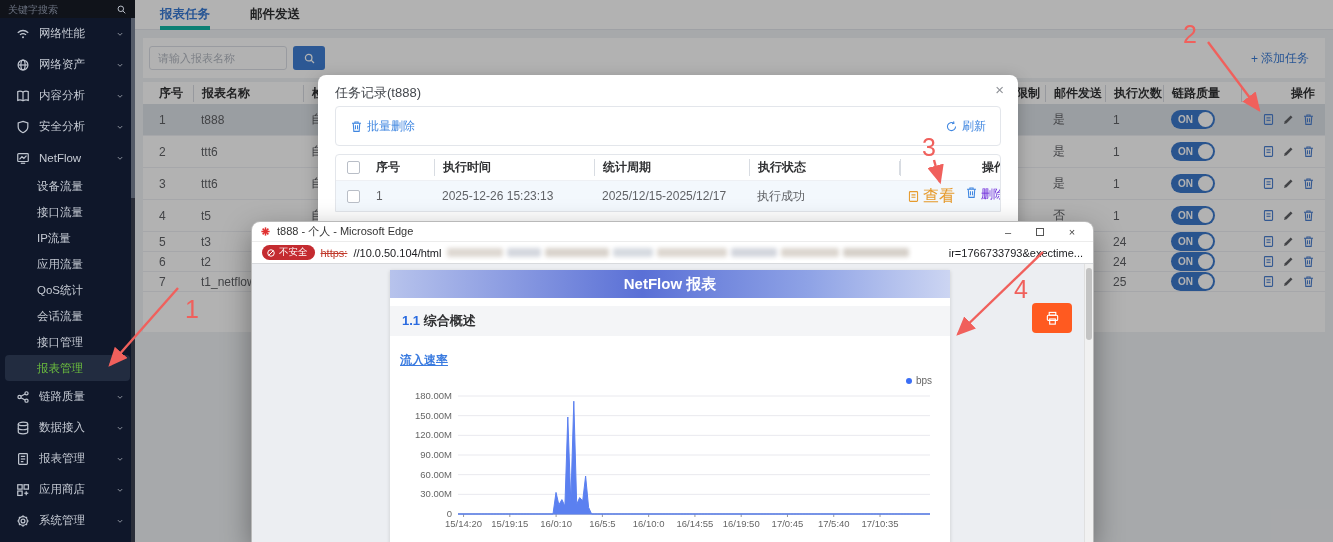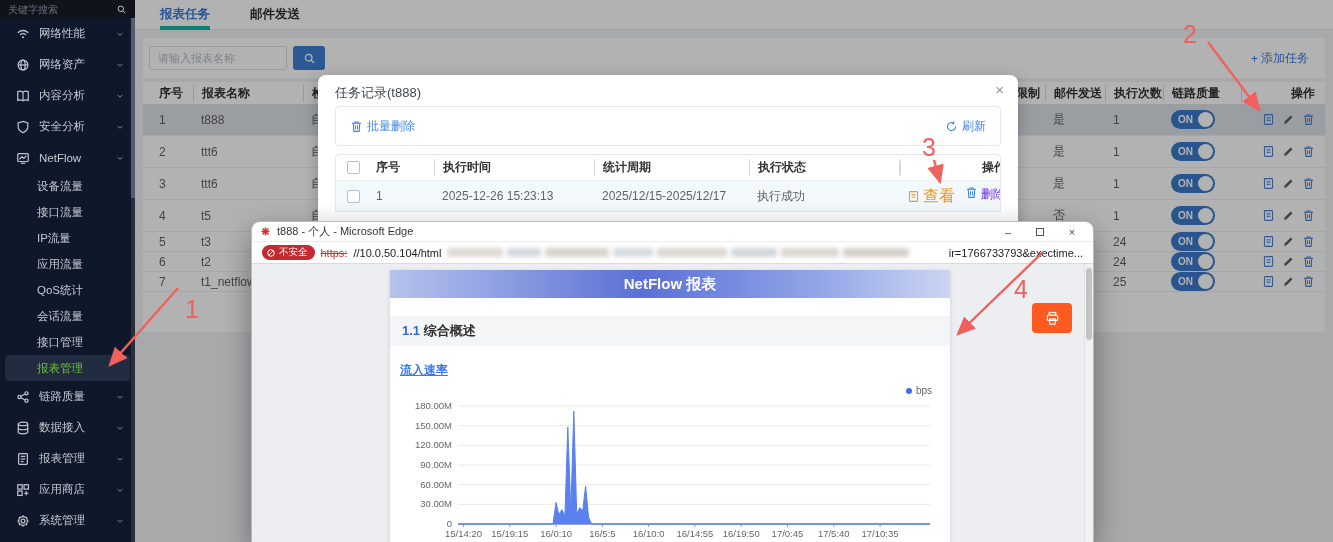--- a/index.html
+++ b/index.html
@@ -124,21 +124,21 @@
             filter:blur(2px); }
   .u-blur i { display:inline-block; height:9px; border-radius:2px; }
   .u-suffix { color:#202124; font-size:11px; white-space:nowrap; }
   .e-body { position:absolute; left:0; right:0; top:42px; bottom:0; background:#eceef2;
             overflow:hidden; }
   .page { position:absolute; left:138px; top:6px; width:560px; bottom:-10px; background:#fff;
           box-shadow:0 1px 4px rgba(0,0,0,0.15); }
   .banner { height:28px; display:flex; align-items:center; justify-content:center;
             color:#fff; font-size:15px; font-weight:bold;
             background:linear-gradient(90deg,#b7c3ec 0%,#5a70d6 45%,#8fa3e6 75%,#ccd5f2 100%); }
-  .sect { margin-top:18px; background:#f4f5f7; padding:6px 12px; font-size:13px;
+  .sect { margin-top:8px; background:#f4f5f7; padding:6px 12px; font-size:13px;
           font-weight:bold; color:#303133; }
   .sect .num { color:#2a6be0; }
   .chart-wrap { padding:14px 10px 0 10px; }
   .chart-link { color:#3a7be0; font-size:12px; font-weight:bold; text-decoration:underline;
                 cursor:pointer; }
   .legend { text-align:right; font-size:10px; color:#666; padding-right:8px; margin-top:6px; }
   .legend .dot { display:inline-block; width:6px; height:6px; border-radius:50%;
                  background:#3b6ef5; margin-right:4px; }
   .yt { font-size:9.5px; fill:#666; }
   .xt { font-size:9.5px; fill:#666; }

